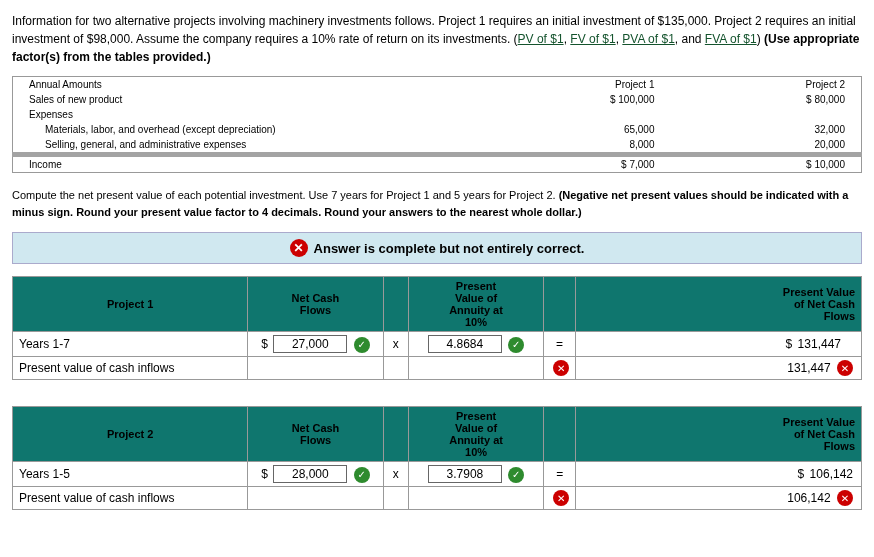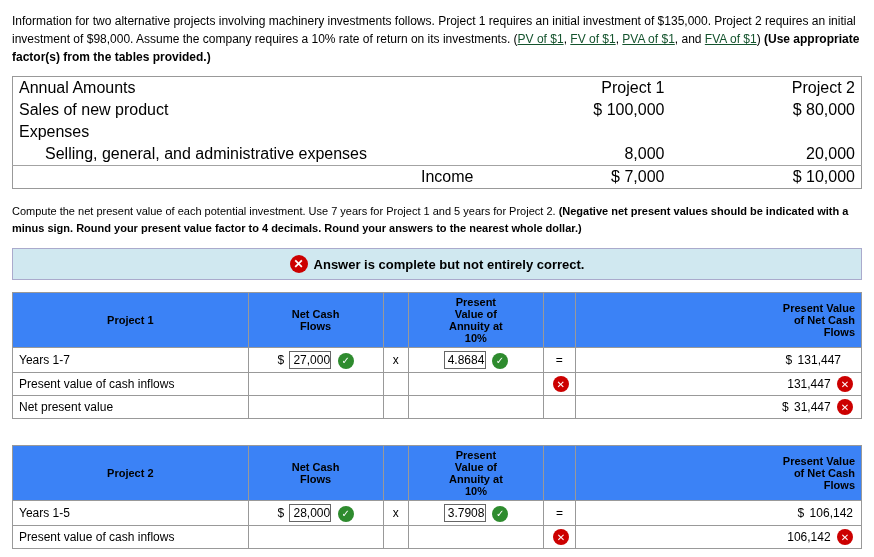--- a/index.html
+++ b/index.html
@@ -22,28 +22,28 @@
     }
 
     
     .annual-table {
       border-collapse: collapse;
       width: 100%;
       margin-bottom: 14px;
       border: 1px solid #999;
     }
     .annual-table td {
-      padding: 2px 6px;
-      font-size: 16px;
+      padding: 2px 16px;
+      font-size: 10px;
     }
     .annual-table .col-label { width: 55%; }
     .annual-table .col-p1, .annual-table .col-p2 { width: 22.5%; text-align: right; }
     .annual-table .header-row td { font-weight: normal; }
     .annual-table .indent2 { padding-left: 32px; }
-    .annual-table .border-top td { border-top: 1px solid #a3a3a3; text-align: right; }
+    .annual-table .border-top td { border-top: 5px solid #a3a3a3; }
 
     
     .instruction-text {
       font-size: 11px;
       line-height: 1.5;
       margin-bottom: 12px;
     }
 
     
     .answer-banner {
@@ -81,40 +81,40 @@
       width: 100%;
       border: 1px solid #999;
     }
     .proj-table td, .proj-table th {
       border: 1px solid #999;
       padding: 3px 6px;
       font-size: 12px;
       vertical-align: middle;
     }
     .proj-table .header-cell {
-      background: #3b82f6;
+      background: #0f766e;
       text-align: center;
       font-weight: bold;
       font-size: 11px;
     }
     .proj-table .label-col { width: 28%; }
     .proj-table .netcash-col { width: 16%; text-align: center; }
     .proj-table .x-col { width: 3%; text-align: center; }
     .proj-table .pv-col { width: 16%; text-align: center; }
     .proj-table .eq-col { width: 3%; text-align: center; }
     .proj-table .result-col { width: 34%; }
 
     .proj-table .result-header { text-align: right; }
 
     .input-field {
       border: 1px solid #666;
       padding: 1px 3px;
       font-size: 12px;
-      width: 42px;
-      text-align: left;
+      width: 74px;
+      text-align: center;
       display: inline-block;
     }
     .check-icon {
       display: inline-flex;
       align-items: center;
       justify-content: center;
       width: 16px;
       height: 16px;
       background: #2e8b2e;
       color: #fff;
@@ -154,20 +154,25 @@
     <td class="col-label">Sales of new product</td>
     <td class="col-p1">$ 100,000</td>
     <td class="col-p2">$ 80,000</td>
   </tr>
   <tr>
     <td class="col-label">Expenses</td>
     <td class="col-p1"></td>
     <td class="col-p2"></td>
   </tr>
   <tr>
+    <td class="col-label indent2">Materials, labor, and overhead (except depreciation)</td>
+    <td class="col-p1">65,000</td>
+    <td class="col-p2">32,000</td>
+  </tr>
+  <tr>
     <td class="col-label indent2">Selling, general, and administrative expenses</td>
     <td class="col-p1">8,000</td>
     <td class="col-p2">20,000</td>
   </tr>
   <tr class="border-top">
     <td class="col-label">Income</td>
     <td class="col-p1">$ 7,000</td>
     <td class="col-p2">$ 10,000</td>
   </tr>
 </tbody>
@@ -222,32 +227,20 @@
         <td class="pv-col"></td>
         <td class="eq-col">
           <span class="error-circle">✕</span>
         </td>
         <td class="result-col" style="text-align:right; padding-right:8px;">
           <span>131,447</span>
           <span class="error-circle">✕</span>
         </td>
       </tr>
 
-      <tr>
-        <td class="label-col">Net present value</td>
-        <td class="netcash-col"></td>
-        <td class="x-col"></td>
-        <td class="pv-col"></td>
-        <td class="eq-col"></td>
-        <td class="result-col" style="text-align:right; padding-right:8px;">
-          <span class="dollar-sign">$</span>
-          <span>31,447</span>
-          <span class="error-circle">✕</span>
-        </td>
-      </tr>
     </tbody>
   </table>
 </div>
 
 <div style="height:10px;"></div>
 
 <div class="project-section">
   <table class="proj-table">
     <thead>
       <tr>

